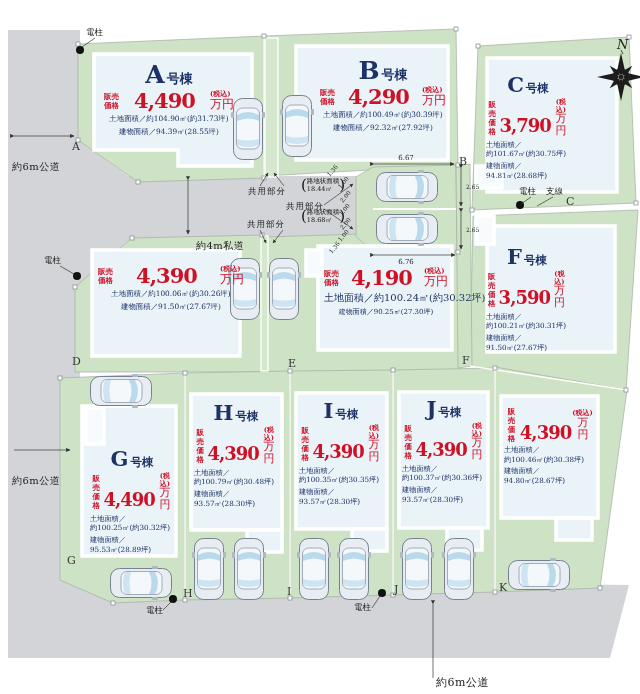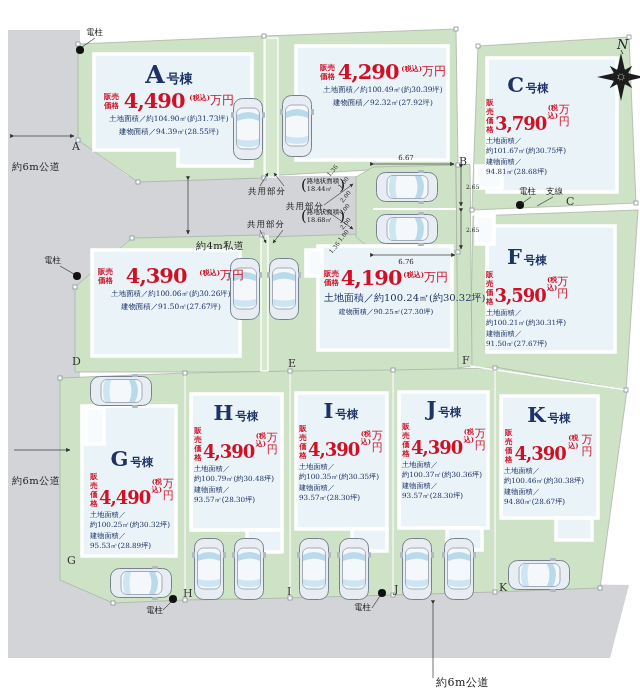--- a/index.html
+++ b/index.html
@@ -25,21 +25,21 @@
   .roji .col span{font-size:6.5px;white-space:nowrap;}
 
   
   .lot-info{position:absolute;text-align:center;color:#1d3266;line-height:1;}
   .lot-title{white-space:nowrap;}
   .lot-letter{font-size:25px;font-weight:bold;color:#1d3266;}
   .lot-suffix{font-size:13px;font-weight:bold;margin-left:2px;color:#1d3266;}
   .price-row{display:flex;align-items:center;justify-content:space-between;color:#cf1126;margin-top:3px;}
   .price-prefix{display:flex;flex-direction:column;font-size:7.5px;font-weight:bold;line-height:1.2;margin-right:1px;}
   .price-num{font-size:21px;font-weight:bold;letter-spacing:-1px;line-height:1;}
-  .price-tail{display:flex;flex-direction:row;align-items:flex-start;margin-left:1px;}
+  .price-tail{display:flex;flex-direction:column;align-items:flex-start;margin-left:1px;}
   .tax{font-size:7px;font-weight:bold;line-height:1.1;}
   .unit{font-size:12px;font-weight:normal;line-height:1.1;}
   .area{margin-top:3px;line-height:1.35;}
   .wide .area{white-space:nowrap;text-align:center;font-size:7.4px;}
   .narrow .area{text-align:left;font-size:7.2px;margin-top:2px;}
   .narrow .area span{display:block;white-space:nowrap;}
   .narrow .lot-letter{font-size:21px;}
   .narrow .lot-suffix{font-size:11.5px;}
   .narrow .price-num{font-size:18px;margin-top:16px;}
   .narrow .unit{font-size:11px;}
@@ -297,20 +297,21 @@
     <span class="price-tail">
           <span class="tax">(税込)</span>
           <span class="unit">万円</span>
         </span>
   </div>
   <div class="area"><span>土地面積／</span><span>約104.90㎡(約31.73坪)</span></div>
   <div class="area"><span>建物面積／</span><span>94.39㎡(28.55坪)</span></div>
 </div>
 
 <div class="lot-info wide" style="left:320px;top:58px;width:126px">
+  <div class="lot-title"><span class="lot-letter">B</span><span class="lot-suffix">号棟</span></div>
   <div class="price-row">
     <span class="price-prefix">
           <span>販売</span>
           <span>価格</span>
         </span>
     <span class="price-num">4,290</span>
     <span class="price-tail">
           <span class="tax">(税込)</span>
           <span class="unit">万円</span>
         </span>
@@ -483,21 +484,20 @@
         <span>土地面積／</span>
         <span>約100.37㎡(約30.36坪)</span>
       </div>
   <div class="area">
         <span>建物面積／</span>
         <span>93.57㎡(28.30坪)</span>
       </div>
 </div>
 
 <div class="lot-info narrow" style="left:504px;top:404px;width:90px">
-  <div class="lot-title"><span class="lot-letter">K</span><span class="lot-suffix">号棟</span></div>
   <div class="price-row">
     <span class="price-prefix">
           <span>販売</span>
           <span>価格</span>
         </span>
     <span class="price-num">4,390</span>
     <span class="price-tail">
           <span class="tax">(税込)</span>
           <span class="unit">万円</span>
         </span>

